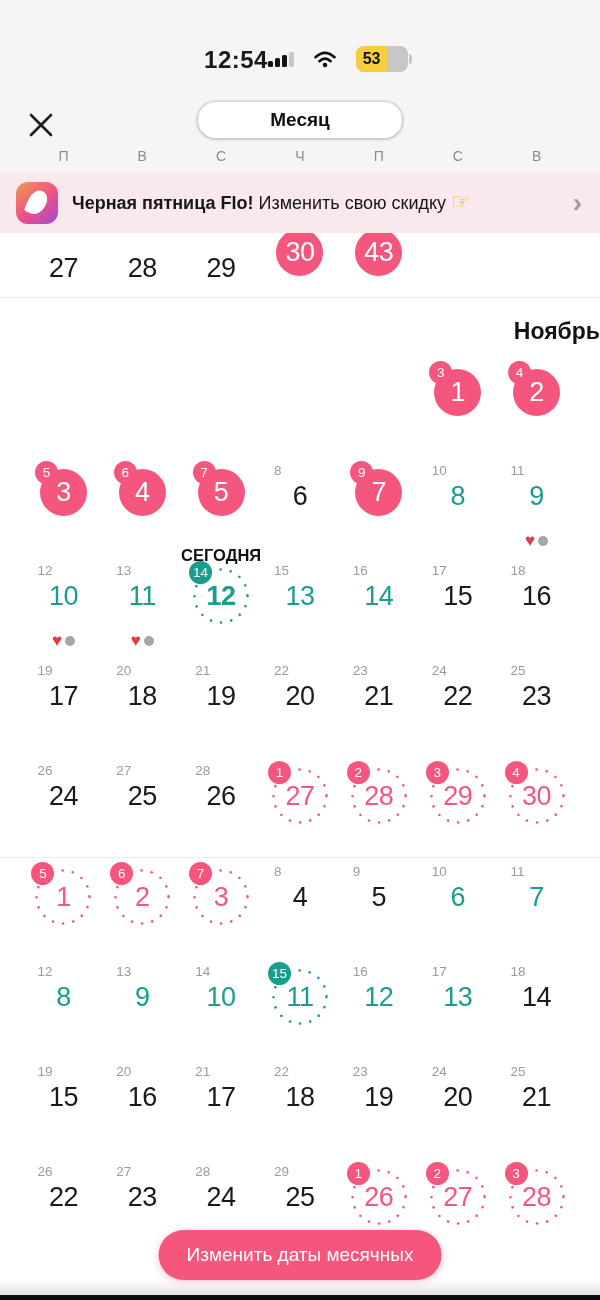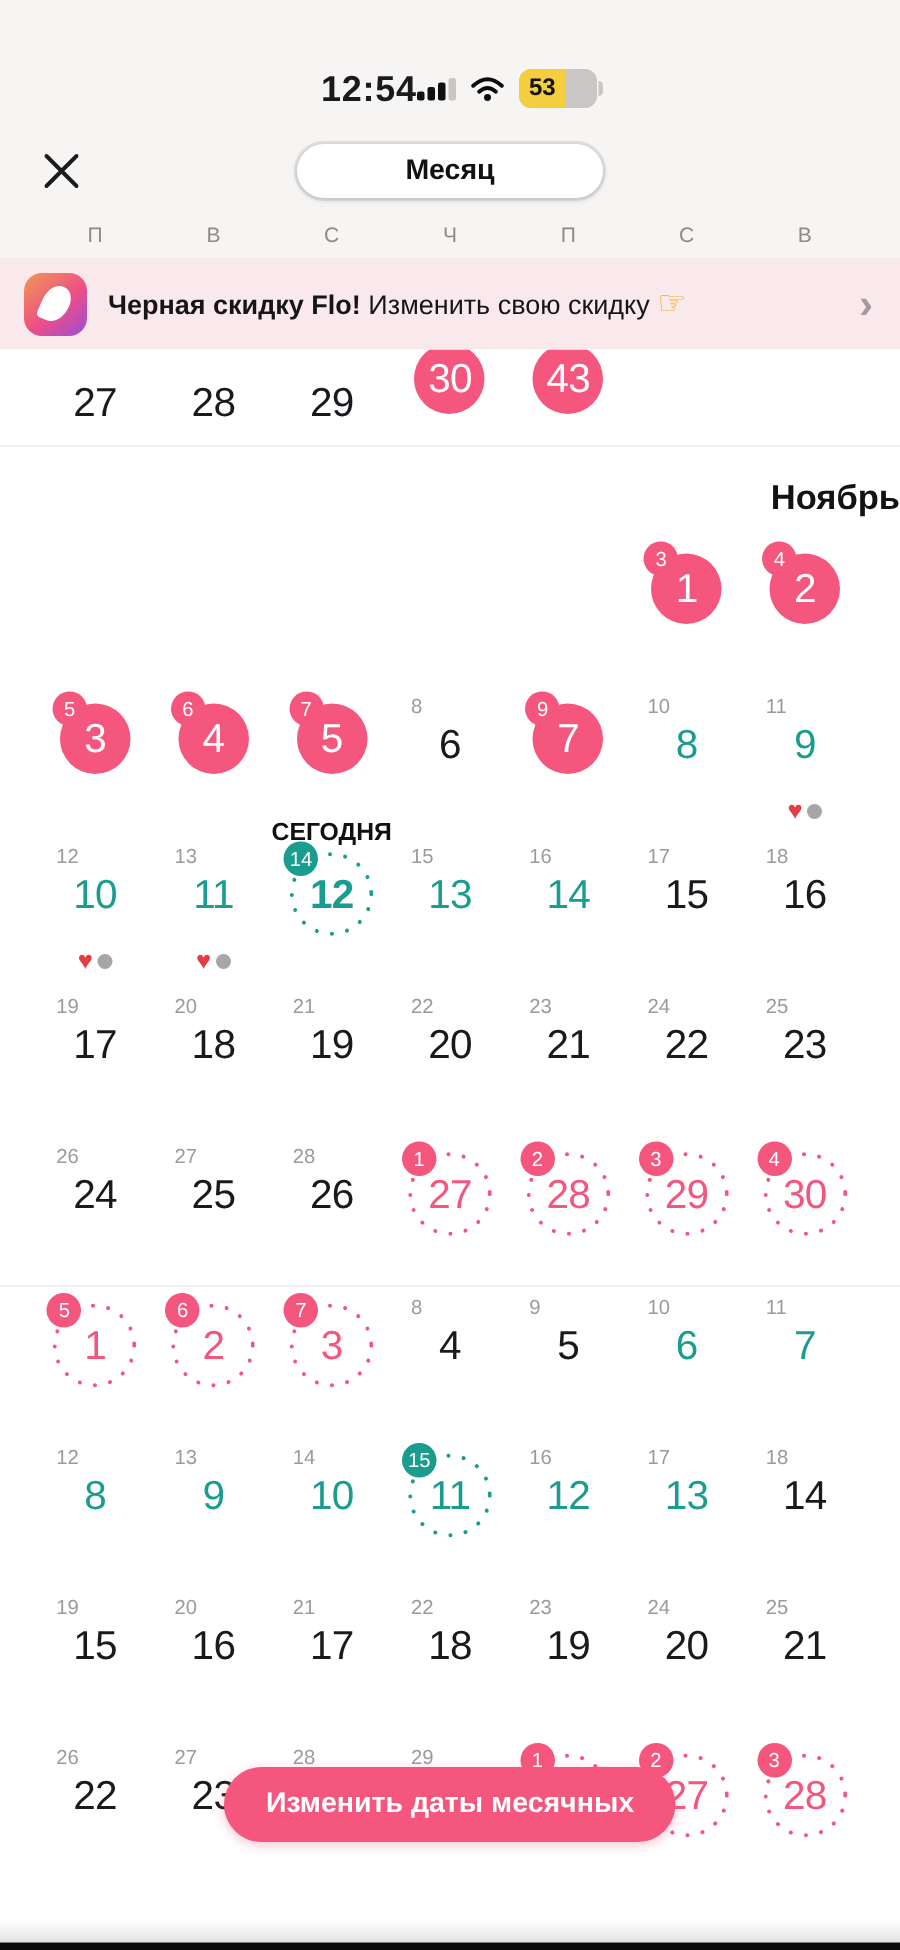--- a/index.html
+++ b/index.html
@@ -6,29 +6,29 @@
   html,body { width:600px; height:1300px; }
   body {
     font-family:"Liberation Sans", sans-serif;
     background:#ffffff; color:#1a1a1e;
     position:relative; overflow:hidden;
   }
   
   .top-chrome { background:#f6f5f3; }
   .status-bar { height:88px; display:flex; justify-content:center; align-items:flex-end; padding:0 36px 6px 52px; }
   .sb-time { font-size:24px; font-weight:bold; letter-spacing:.5px; padding-bottom:8px; }
-  .sb-icons { display:flex; align-items:center; gap:9px; padding-bottom:10px; }
+  .sb-icons { display:flex; align-items:center; gap:19px; padding-bottom:10px; }
   .sig { display:flex; align-items:flex-end; gap:2px; height:16px; }
   .sig i { display:block; width:5px; border-radius:1.5px; background:#111; }
   .sig i:nth-child(1){height:6px} .sig i:nth-child(2){height:9px}
   .sig i:nth-child(3){height:12px} .sig i:nth-child(4){height:15px; background:#c9c7c5;}
   .battery { position:relative; width:52px; height:26px; border-radius:8px; background:#c9c7c5; overflow:hidden; display:flex; }
   .battery-fill { width:60%; background:#f5ce3e; border-radius:8px 0 0 8px; display:flex; align-items:center; justify-content:center; font-size:16px; font-weight:bold; color:#111; }
   .battery-nub { width:3px; height:10px; background:#c9c7c5; border-radius:0 3px 3px 0; margin-left:1px; align-self:center; }
-  .header-row { height:52px; position:relative; display:flex; align-items:center; padding:0 26px; }
+  .header-row { height:52px; position:relative; display:flex; align-items:flex-end; padding:0 26px; }
   .close-btn { width:30px; height:30px; display:flex; align-items:center; justify-content:center; cursor:pointer; }
   .segmented { position:absolute; left:50%; transform:translateX(-50%); width:208px; height:40px; background:#e4e2e0; border-radius:20px; display:flex; padding:2px; }
   .seg-opt { flex:1; display:flex; align-items:center; justify-content:center; font-size:19px; color:#2e2e30; border-radius:18px; cursor:pointer; }
   .seg-opt.selected { background:#fff; font-weight:bold; color:#111; box-shadow:0 1px 4px rgba(0,0,0,.18); }
   .weekday-row { height:32px; display:grid; grid-template-columns:repeat(7,1fr); padding:0 24px; align-items:center; }
   .weekday-row span { text-align:center; font-size:14px; color:#8e8c8a; }
   
   .banner { position:relative; z-index:5; height:61px; background:#f9e9ec; display:flex; align-items:center; gap:14px; padding:0 18px 0 16px; cursor:pointer; }
   .flo-icon { flex:0 0 auto; width:42px; height:42px; border-radius:12px; background:linear-gradient(140deg,#f09a52 0%,#ee4e86 55%,#9b4dd7 100%); display:flex; align-items:center; justify-content:center; }
   .flo-petal { width:18px; height:25px; background:#fff; border-radius:55% 45% 60% 3px; transform:rotate(24deg); }
@@ -51,21 +51,21 @@
   .blob { width:47px; height:47px; border-radius:50%; background:#f4567d; }
   .ring { position:absolute; left:-2px; top:-2px; width:58px; height:58px; z-index:0; }
   .cycle-plain { position:absolute; top:-6px; left:1px; font-size:13.5px; color:#9b9b9b; z-index:2; }
   .badge-circle { position:absolute; top:-8px; left:-5px; width:23px; height:23px; border-radius:50%; display:flex; align-items:center; justify-content:center; font-size:13.5px; color:#fff; z-index:2; }
   .badge-pink { background:#f4567d; } .badge-teal { background:#1a9c8e; }
   .today-label { position:absolute; top:-11px; left:50%; transform:translateX(-50%); white-space:nowrap; font-size:16.5px; font-weight:bold; color:#111; z-index:3; }
   .hearts { margin-top:9px; display:flex; align-items:center; gap:3px; }
   .heart { color:#e23c45; font-size:17px; line-height:1; }
   .dot { width:10px; height:10px; border-radius:50%; background:#a6a6a6; }
   
-  .period-btn { position:absolute; top:1178px; left:50%; transform:translateX(-50%); z-index:6; background:#f4567d; color:#fff; border:none; font-family:inherit; font-size:19px; font-weight:bold; padding:14px 28px; border-radius:26px; white-space:nowrap; cursor:pointer; box-shadow:0 2px 8px rgba(244,86,125,.35); }
+  .period-btn { position:absolute; top:1230px; left:50%; transform:translateX(-50%); z-index:6; background:#f4567d; color:#fff; border:none; font-family:inherit; font-size:19px; font-weight:normal; padding:14px 28px; border-radius:26px; white-space:nowrap; cursor:pointer; box-shadow:0 2px 8px rgba(244,86,125,.35); }
   .bottom-edge { position:absolute; left:0; right:0; bottom:0; height:20px; background:linear-gradient(rgba(255,255,255,0),#e3e2e1); border-bottom:5px solid #0b0b0b; z-index:7; }
 </style>
 </head>
 <body>
 
 <div class="top-chrome">
   <div class="status-bar">
     <span class="sb-time">12:54</span>
     <span class="sb-icons">
       <span class="sig">
@@ -110,21 +110,21 @@
     <span>С</span>
     <span>В</span>
   </div>
 </div>
 
 <div class="banner">
   <span class="flo-icon">
       <span class="flo-petal"></span>
     </span>
   <span class="banner-text">
-    <b>Черная скидку Flo!</b>
+    <b>Черная пятница Flo!</b>
     <span>Изменить свою скидку</span>
     <span class="pointer-glyph">☞</span>
   </span>
   <span class="banner-chevron">›</span>
 </div>
 
 <main>
   <div class="oct-row" id="october-row">
       <div class="cell">
         <div class="num-wrap">

